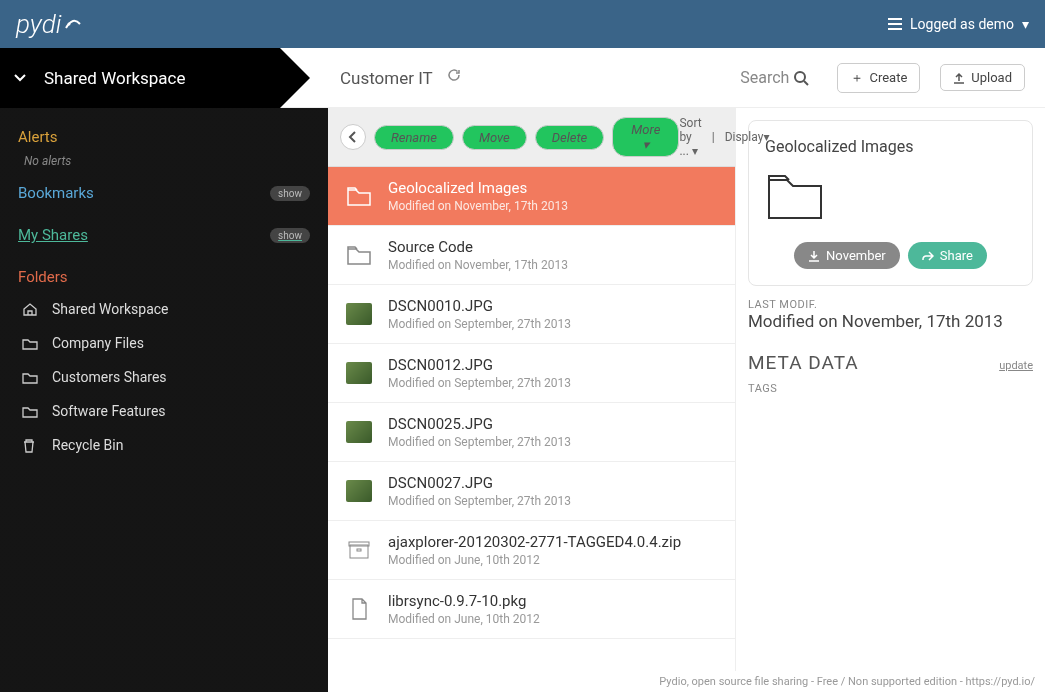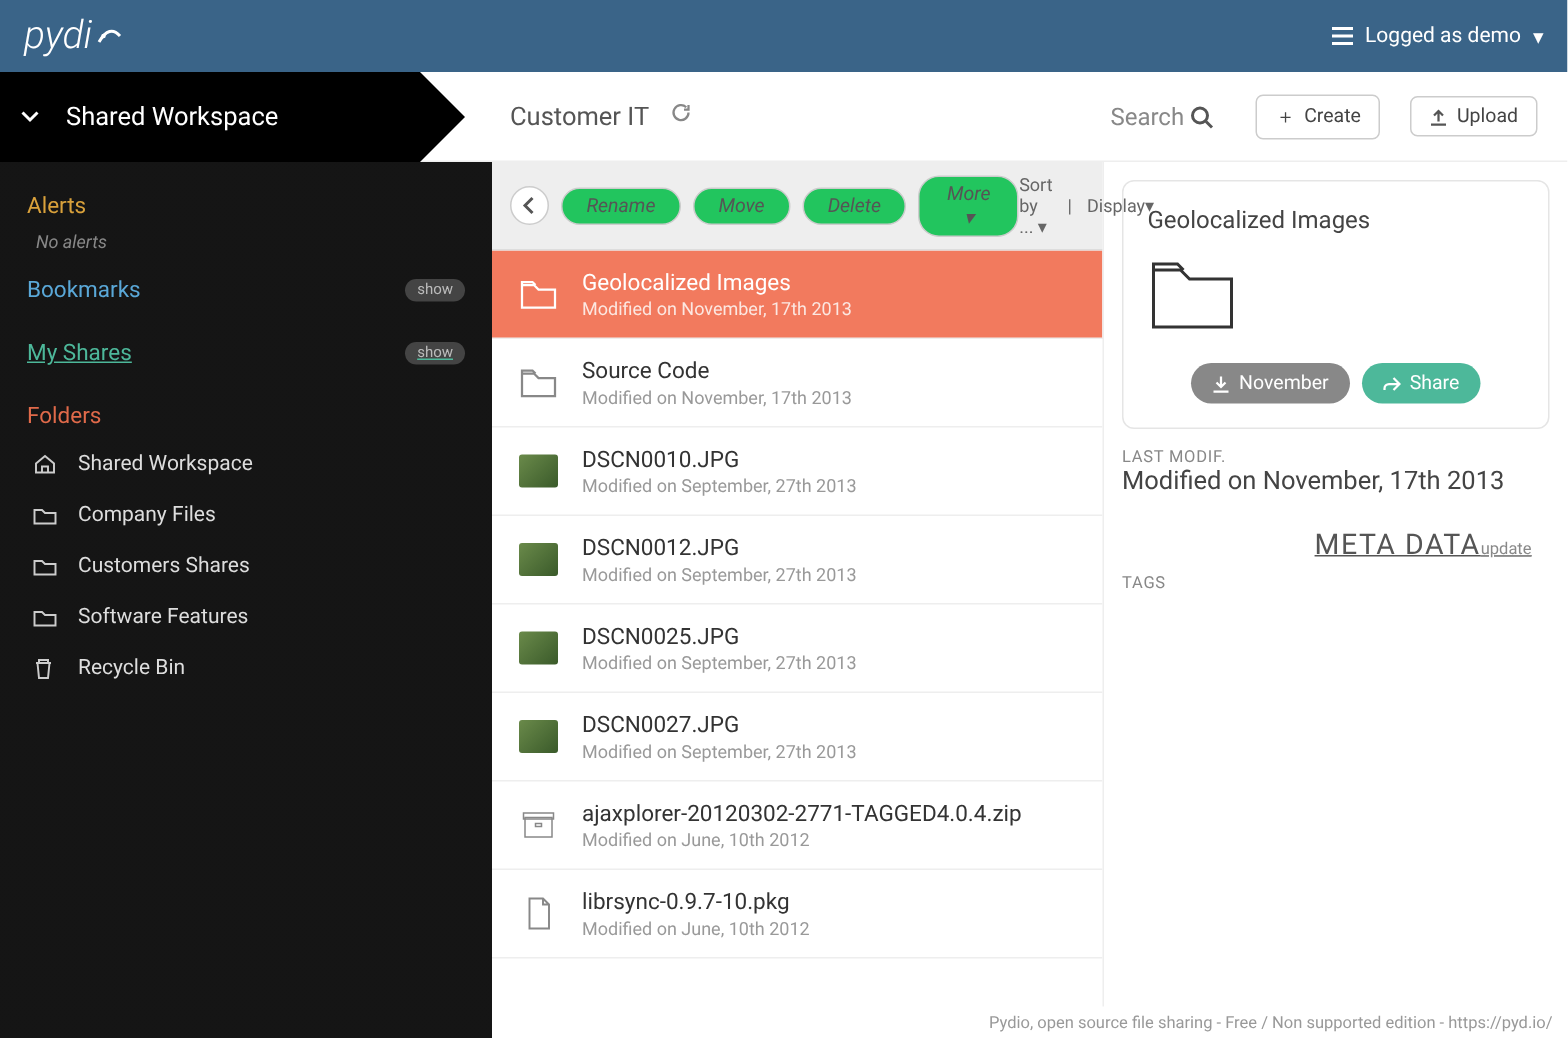--- a/index.html
+++ b/index.html
@@ -52,21 +52,21 @@
 
 .details { width: 310px; padding: 12px; border-left: 1px solid #eee; overflow-y: auto; }
 .detail-card { border: 1px solid #e5e5e5; border-radius: 8px; padding: 16px; text-align: center; margin-bottom: 12px; }
 .detail-title { font-size: 16px; color: #444; text-align: left; margin-bottom: 14px; }
 .big-folder { margin: 10px auto 20px; }
 .detail-btns { display: flex; gap: 8px; justify-content: center; }
 .dl-btn { background: #888; color: #fff; border: none; border-radius: 16px; padding: 6px 14px; font-size: 13px; display: flex; align-items: center; gap: 6px; cursor: pointer; }
 .share-btn { background: #4db89a; color: #fff; border: none; border-radius: 16px; padding: 6px 14px; font-size: 13px; display: flex; align-items: center; gap: 6px; cursor: pointer; }
 .meta-label { font-size: 11px; color: #888; letter-spacing: 0.5px; margin-top: 6px; }
 .meta-val { font-size: 17px; color: #444; margin-bottom: 16px; }
-.meta-header { font-size: 19px; color: #555; letter-spacing: 1px; display: flex; justify-content: flex-end; align-items: baseline; margin: 20px 12px 8px; text-decoration: underline; }
+.meta-header { font-size: 19px; color: #555; letter-spacing: 1px; display: flex; justify-content: space-between; align-items: baseline; margin: 20px 0 8px; }
 .update-link { font-size: 11px; color: #888; text-decoration: underline; cursor: pointer; letter-spacing: 0; }
 
 .footer { position: absolute; bottom: 0; right: 0; font-size: 11px; color: #999; padding: 4px 10px; background: #fff; }
 
 svg { display: block; }
 </style>
 </head>
 <body>
 
 <div class="topbar">

